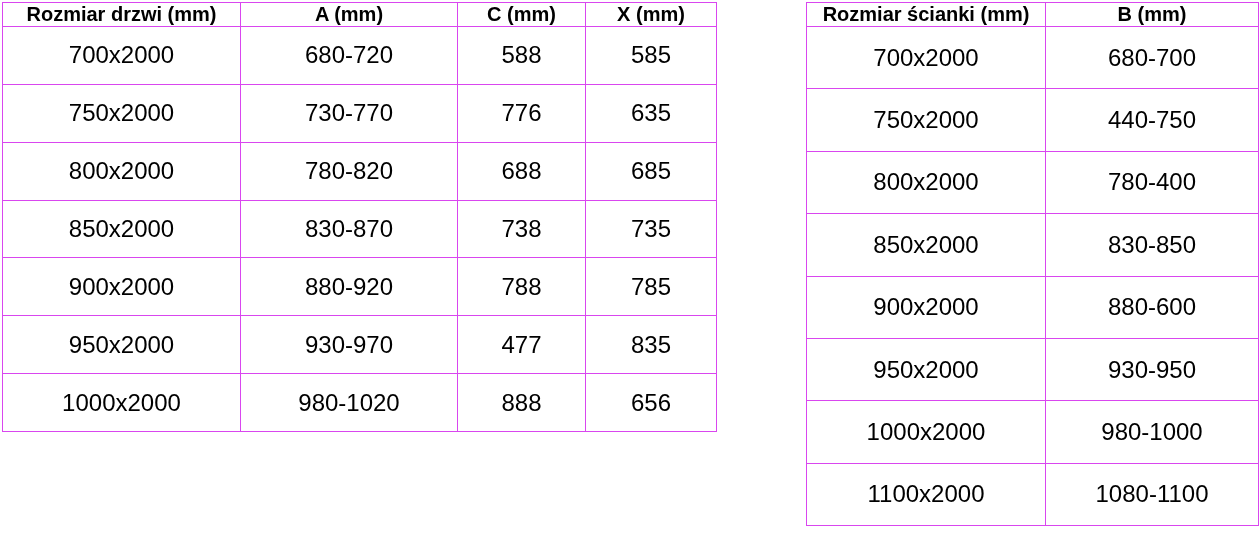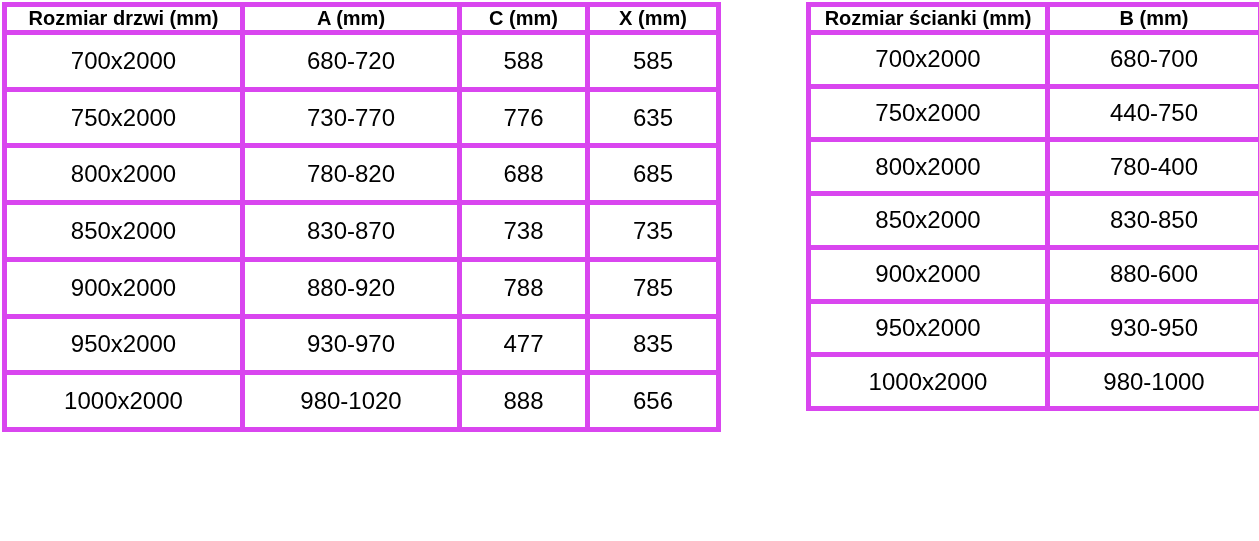--- a/index.html
+++ b/index.html
@@ -18,21 +18,21 @@
     background: #ffffff;
   }
   table.size-table {
     position: absolute;
     border-collapse: collapse;
     table-layout: fixed;
     background: #ffffff;
   }
   table.size-table th,
   table.size-table td {
-    border: 5px solid #d946ef;
+    border: 1px solid #d946ef;
     text-align: center;
     vertical-align: middle;
     padding: 0 4px;
     white-space: nowrap;
     overflow: hidden;
   }
   table.size-table th {
     font-weight: bold;
     font-size: 20px;
   }
@@ -43,21 +43,21 @@
   #doors-table {
     left: 2px;
     top: 2px;
     width: 714px;
     height: 430px;
   }
   #walls-table {
     left: 806px;
     top: 2px;
     width: 452px;
-    height: 409px;
+    height: 524px;
   }
   
   #doors-table col:nth-child(1) { width: 238px; }
   #doors-table col:nth-child(2) { width: 217px; }
   #doors-table col:nth-child(3) { width: 128px; }
   #doors-table col:nth-child(4) { width: 131px; }
   
   #walls-table col:nth-child(1) { width: 239px; }
   #walls-table col:nth-child(2) { width: 213px; }
 </style>
@@ -160,16 +160,20 @@
           <td>880-600</td>
         </tr>
         <tr>
           <td>950x2000</td>
           <td>930-950</td>
         </tr>
         <tr>
           <td>1000x2000</td>
           <td>980-1000</td>
         </tr>
+        <tr>
+          <td>1100x2000</td>
+          <td>1080-1100</td>
+        </tr>
       </tbody>
   </table>
 
 </div>
 
 </body></html>

